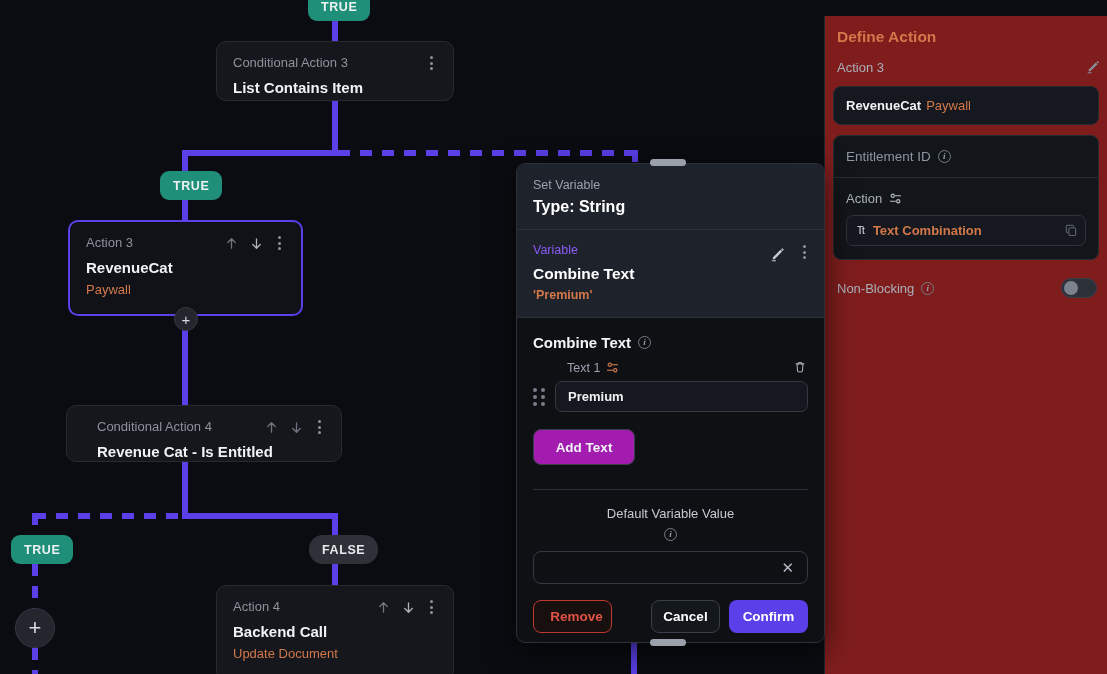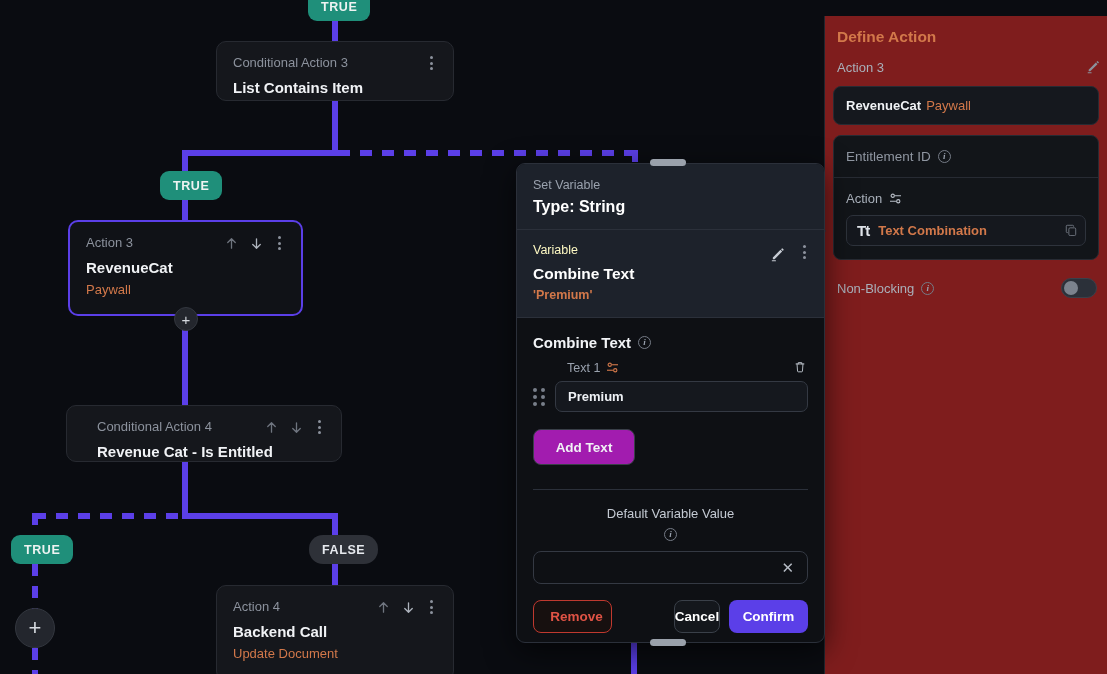--- a/index.html
+++ b/index.html
@@ -67,21 +67,21 @@
   }
   .drag-pill {
     position: absolute; width: 36px; height: 7px; border-radius: 4px;
     background: #9aa1ab; left: 650px; z-index: 21;
   }
   .modal-hdr { background: #1d222b; padding: 14px 16px 13px 16px; border-bottom: 1px solid #2b303a; }
   .modal-hdr .k { font-size: 12.5px; color: #9aa2ae; }
   .modal-hdr .t { font-size: 16px; font-weight: bold; color: #ffffff; margin-top: 6px; }
 
   .modal-var { background: #1d222b; padding: 13px 16px 15px 16px; border-bottom: 1px solid #2b303a; position: relative; }
-  .modal-var .k { font-size: 12.5px; color: #fef9c3; }
+  .modal-var .k { font-size: 12.5px; color: #8b5cf6; }
   .modal-var .t { font-size: 15.5px; font-weight: bold; color: #ffffff; margin-top: 8px; }
   .modal-var .v { font-size: 12.5px; color: #d2784a; font-weight: bold; margin-top: 5px; }
   .var-actions { position: absolute; right: 14px; top: 14px; display: flex; align-items: center; gap: 14px; }
 
   .modal-body { padding: 16px 16px 0 16px; }
   .sec-title { display: flex; align-items: center; gap: 7px; font-size: 15px; font-weight: bold; color: #f2f4f7; }
   .info-i {
     width: 13px; height: 13px; border-radius: 50%; border: 1px solid #757b86;
     color: #9aa2ae; font-size: 9px; font-weight: bold; font-style: italic;
     display: inline-flex; align-items: center; justify-content: center; line-height: 1;
@@ -112,21 +112,21 @@
     background: #0e1014; border: 1px solid #343943;
     display: flex; align-items: center; justify-content: flex-end;
     padding: 0 13px; color: #b6bcc5; font-size: 15px;
   }
   .btn-row { display: flex; align-items: center; justify-content: space-between; padding: 16px 16px 0 16px; }
   .btn {
     height: 33px; border-radius: 8px; display: flex; align-items: center; justify-content: center;
     font-size: 13.5px; font-weight: bold;
   }
   .btn-remove { width: 79px; border: 1px solid #c0392f; color: #e05345; background: #17100f; padding-left: 8px; }
-  .btn-cancel { width: 46px; border: 1px solid #3a4049; color: #ffffff; background: #14171c; }
+  .btn-cancel { width: 69px; border: 1px solid #3a4049; color: #ffffff; background: #14171c; }
   .btn-confirm { width: 79px; background: #5b3fe8; color: #ffffff; margin-left: 9px; }
   .btn-right { display: flex; }
 
   
   .rpanel {
     position: absolute; left: 824px; top: 16px; width: 283px; height: 674px;
     background: #7f1d1d; border-left: 1px solid #22262e; z-index: 15;
   }
   .rp-title { font-size: 15.5px; font-weight: bold; color: #d2784a; padding: 12px 0 0 12px; }
   .rp-sub { font-size: 13px; color: #a9b0ba; padding: 14px 0 0 12px; position: relative; }
@@ -143,21 +143,21 @@
   }
   .rp-grow { padding: 13px 12px; border-bottom: 1px solid #272b33; }
   .rp-grow:last-child { border-bottom: none; }
   .rp-label { display: flex; align-items: center; gap: 7px; font-size: 13.5px; color: #8f96a1; }
   .rp-value-label { display: flex; align-items: center; gap: 7px; font-size: 13px; color: #a9b0ba; }
   .rp-field {
     margin-top: 9px; height: 31px; border-radius: 7px; background: #15181e;
     border: 1px solid #2e333c; display: flex; align-items: center;
     padding: 0 10px; gap: 9px; position: relative;
   }
-  .tt-icon { font-size: 15px; font-weight: bold; color: #dfe3e9; letter-spacing: -1px; }
+  .tt-icon { font-size: 10px; font-weight: normal; color: #dfe3e9; letter-spacing: -1px; }
   .rp-field .val { font-size: 13px; font-weight: bold; color: #d2784a; }
   .copy-ic { position: absolute; right: 8px; color: #6f757f; }
   .nonblock { display: flex; align-items: center; justify-content: space-between; padding: 18px 10px 0 12px; }
   .nb-label { display: flex; align-items: center; gap: 7px; font-size: 13px; color: #a9b0ba; }
   .toggle { width: 36px; height: 20px; border-radius: 11px; background: #2b3039; border: 1px solid #3a404a; position: relative; }
   .toggle i { position: absolute; left: 2px; top: 2px; width: 14px; height: 14px; border-radius: 50%; background: #7b828d; display: block; }
 
   .caret {
     position: absolute; left: 813px; top: 218px; width: 0; height: 0;
     border-top: 13px solid transparent; border-bottom: 13px solid transparent;

